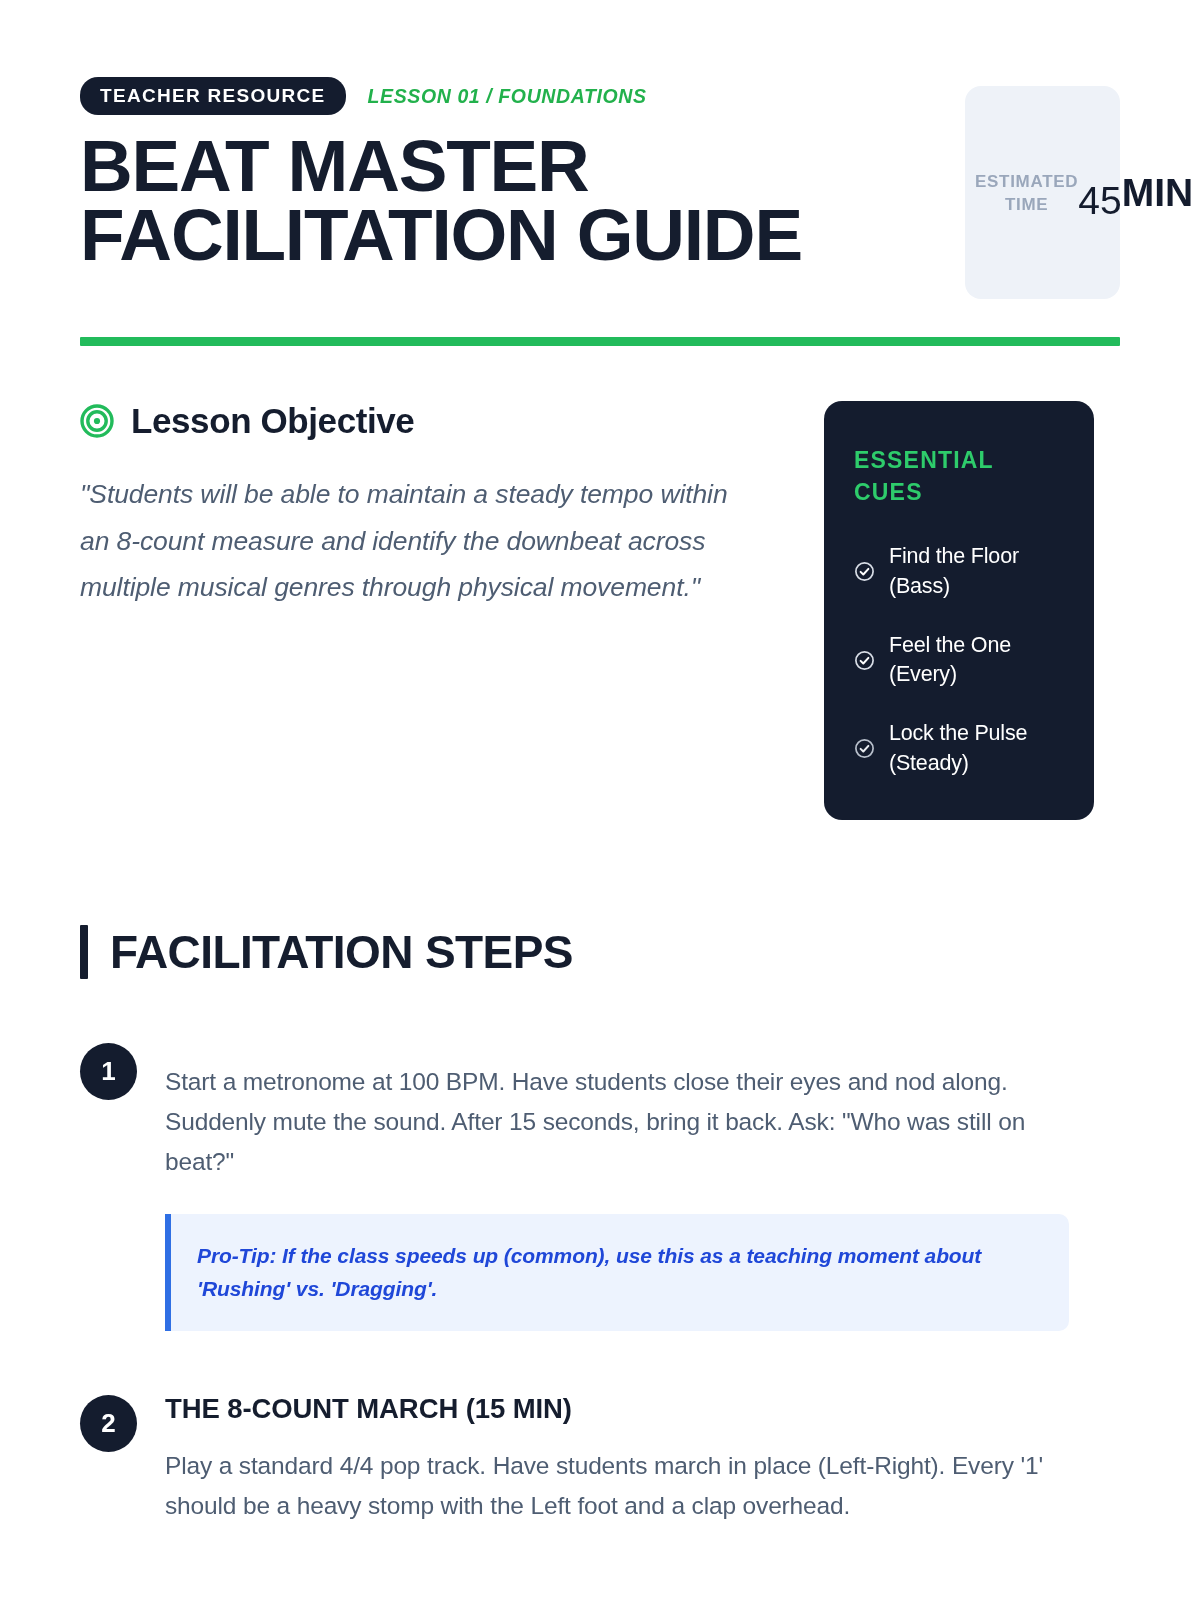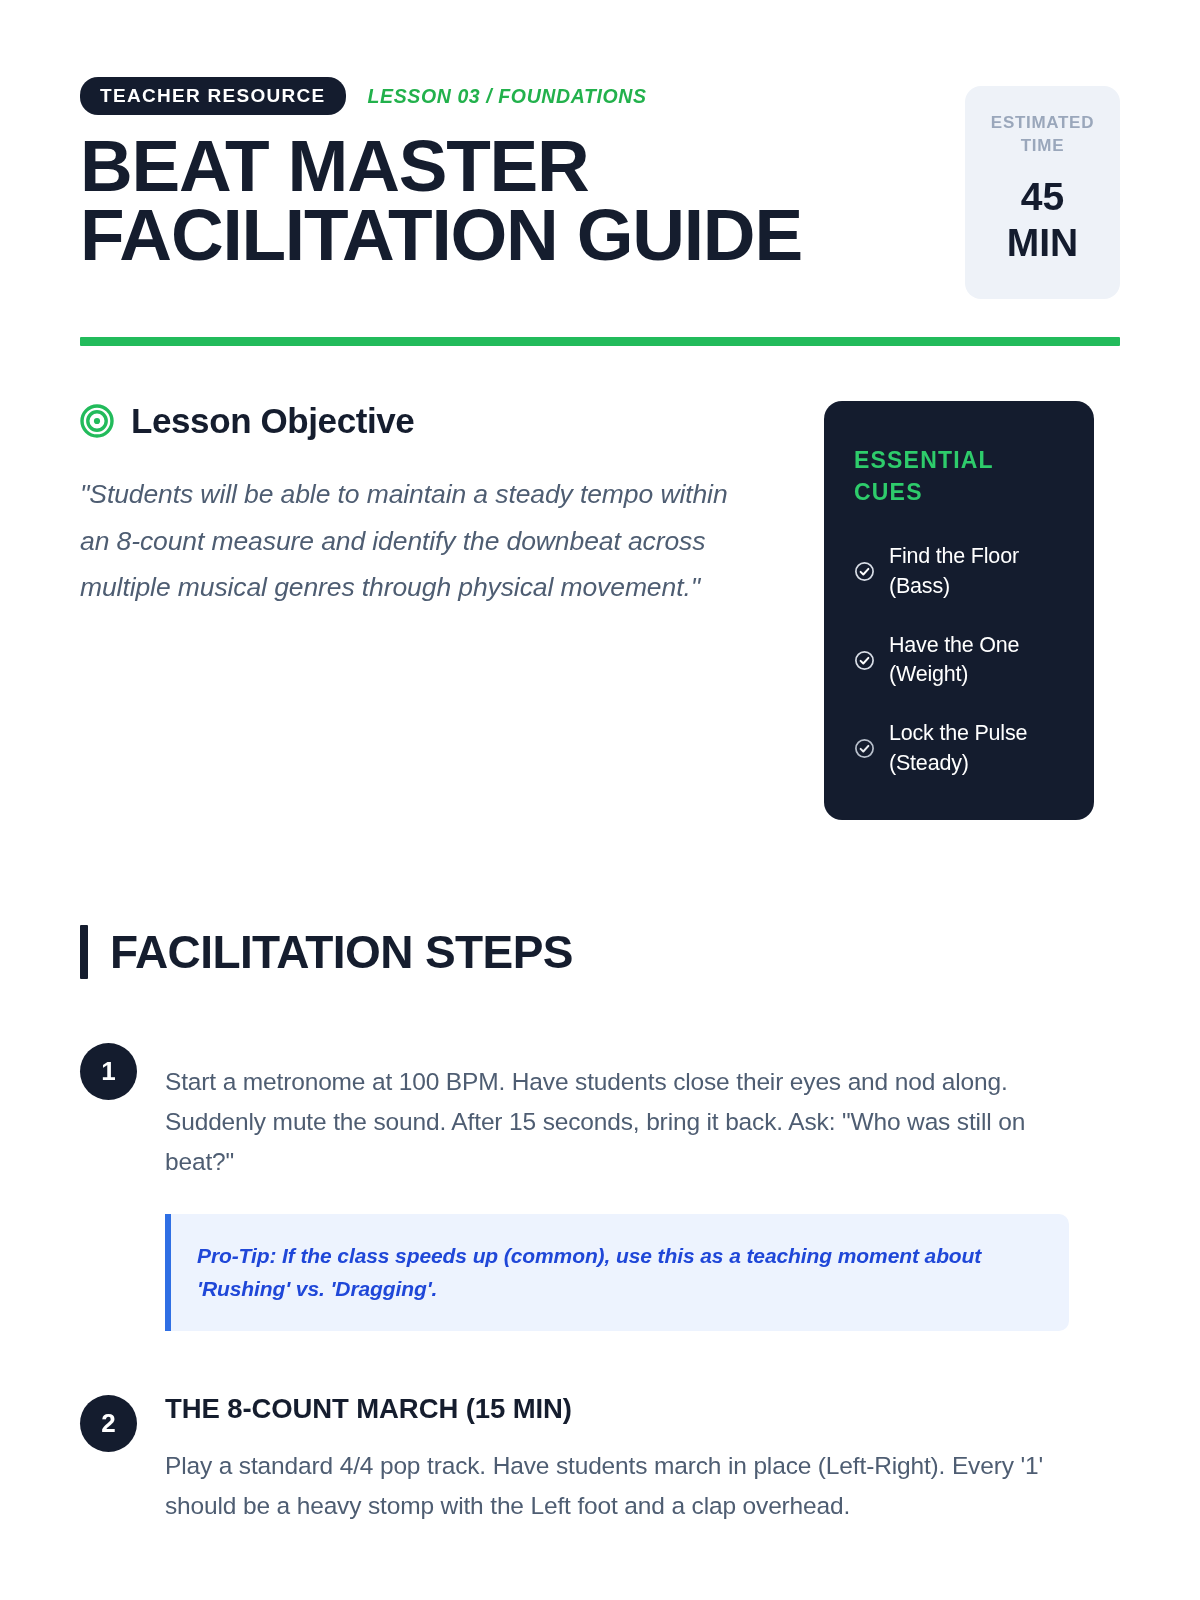--- a/index.html
+++ b/index.html
@@ -66,35 +66,35 @@
   .time-card {
     flex:0 0 auto;
     width:155px;
     min-height:213px;
     background:#eef2f8;
     border-radius:16px;
     margin-top:8px;
     padding:26px 10px 24px 10px;
     text-align:center;
     display:flex;
-    flex-direction:column;
+    flex-direction:row;
     align-items:center;
   }
   .time-label {
     color:#9aa7bb;
     font-size:17px;
     font-weight:bold;
     letter-spacing:0.7px;
     line-height:1.35;
     text-transform:uppercase;
   }
   .time-value {
     color:#141c2e;
     font-size:39px;
-    font-weight:bold;
+    font-weight:normal;
     line-height:1.18;
     margin-top:16px;
     text-transform:uppercase;
   }
   .time-unit {
     color:#141c2e;
     font-size:39px;
     font-weight:bold;
     line-height:1.18;
     text-transform:uppercase;
@@ -251,21 +251,21 @@
 </style>
 </head>
 <body>
 
 <div class="page">
 
   <div class="header">
     <div class="header-left">
       <div class="eyebrow-row">
         <div class="badge-resource">TEACHER RESOURCE</div>
-        <div class="lesson-tag">LESSON 03 / FOUNDATIONS</div>
+        <div class="lesson-tag">LESSON 01 / FOUNDATIONS</div>
       </div>
 
       <h1 class="main-title">
         <span>BEAT MASTER</span>
         <span>FACILITATION GUIDE</span>
       </h1>
     </div>
 
     <div class="time-card">
       <div class="time-label">
@@ -309,21 +309,21 @@
           <span class="cue-label">Find the Floor (Bass)</span>
         </div>
 
         <div class="cue-item">
           <span class="check-icon">
             <svg viewBox="0 0 21 21" width="21" height="21" aria-hidden="true">
               <circle cx="10.5" cy="10.5" r="8.6" fill="none" stroke="#d8dde6" stroke-width="1.7"></circle>
               <path d="M6.6 10.9 L9.3 13.5 L14.4 7.9" fill="none" stroke="#ffffff" stroke-width="2" stroke-linecap="round" stroke-linejoin="round"></path>
             </svg>
           </span>
-          <span class="cue-label">Have the One (Weight)</span>
+          <span class="cue-label">Feel the One (Every)</span>
         </div>
 
         <div class="cue-item">
           <span class="check-icon">
             <svg viewBox="0 0 21 21" width="21" height="21" aria-hidden="true">
               <circle cx="10.5" cy="10.5" r="8.6" fill="none" stroke="#b9c0cc" stroke-width="1.7"></circle>
               <path d="M6.6 10.9 L9.3 13.5 L14.4 7.9" fill="none" stroke="#e9ecf1" stroke-width="2" stroke-linecap="round" stroke-linejoin="round"></path>
             </svg>
           </span>
           <span class="cue-label">Lock the Pulse (Steady)</span>

